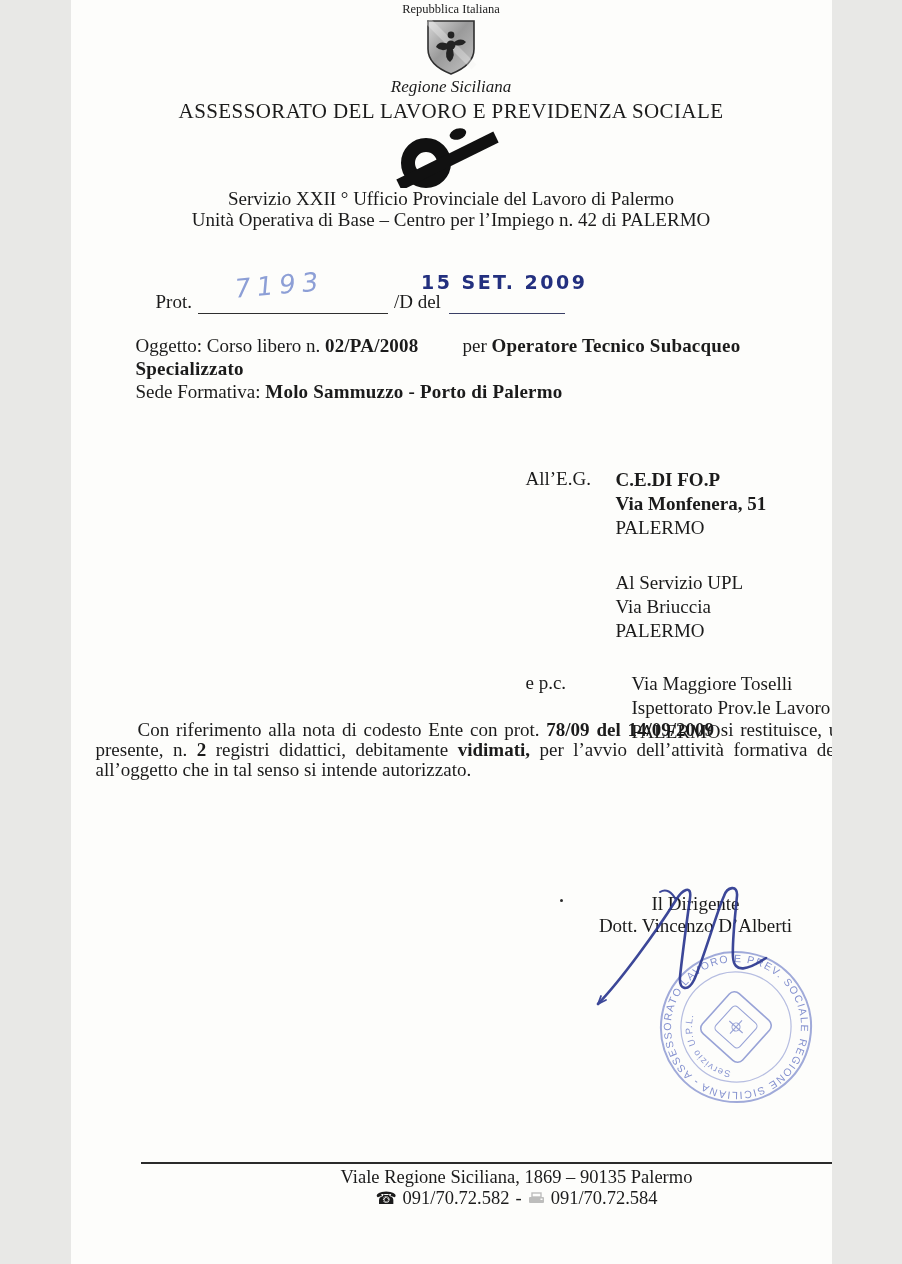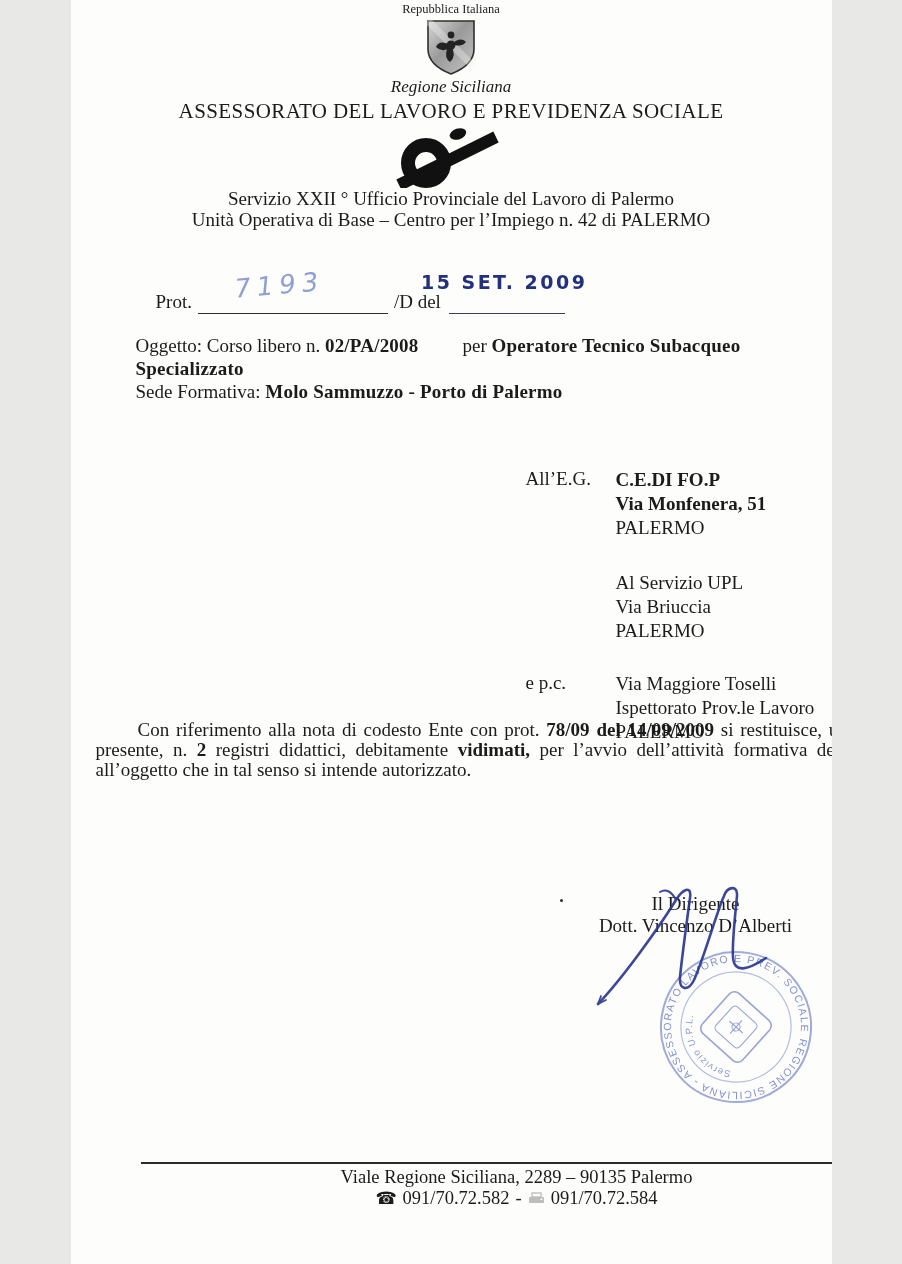--- a/index.html
+++ b/index.html
@@ -43,21 +43,21 @@
     font-family:"DejaVu Sans", sans-serif; font-weight:bold;
     font-size:19px; color:#23307f; letter-spacing:2.5px; white-space:nowrap;
   }
   
   .subject { position:absolute; left:65px; top:334px; font-size:19px; line-height:23px; }
   .subject b { letter-spacing:.2px; }
   .per-gap { margin-left:44px; }
   
   .recipients { position:absolute; left:455px; top:468px; font-size:19px; }
   .recip-block { display:flex; margin-bottom:31px; }
-  .recip-block.third { margin-top:-2px; }
+  .recip-block.third { margin-top:-2px;gap:16px; }
   .recip-prefix { width:90px; flex:0 0 90px; }
   .recip-lines div { line-height:24px; }
   .recip-city { text-underline-offset:3px; }
   .recip-bold { font-weight:bold; }
   
   .body-text { position:absolute; left:25px; top:720px; width:852px; font-size:19px; line-height:20px; text-align:justify; }
   .body-text p { text-indent:42px; }
   
   .sig-block { position:absolute; left:490px; top:893px; width:270px; text-align:center; font-size:19px; line-height:22px; }
   .sig-svg { position:absolute; left:505px; top:862px; }
@@ -192,21 +192,21 @@
   <svg class="sig-svg" width="220" height="160" viewBox="0 0 220 160">
     <g fill="none" stroke="#2c3890" stroke-width="2.6" stroke-linecap="round" opacity="0.92">
       <path d="M22,142 C45,118 80,70 100,38 C106,28 116,22 114,36 C111,58 106,95 104,115 C103,128 112,130 118,118 C128,96 140,52 148,34 C151,25 162,22 161,34 C159,55 156,80 157,95 C158,112 172,108 190,96"></path>
       <path d="M22,142 l8,-4 M22,142 l3,-8" stroke-width="1.8"></path>
       <path d="M100,38 C96,30 90,26 84,30" stroke-width="2"></path>
     </g>
   </svg>
 
   <div class="footer-rule"></div>
   <div class="footer-text">
-    <div>Viale Regione Siciliana, 2289 – 90135 Palermo</div>
+    <div>Viale Regione Siciliana, 1869 – 90135 Palermo</div>
     <div class="footer-phone-row">
       <span class="tel-glyph">☎</span>
       <span>091/70.72.582</span>
       <span>-</span>
       <svg class="fax-icon-svg" width="17" height="13" viewBox="0 0 17 13">
         <rect x="1" y="5" width="15" height="6" rx="1" fill="#8a8a8a"></rect>
         <rect x="4" y="1" width="9" height="4" fill="none" stroke="#8a8a8a" stroke-width="1.4"></rect>
         <rect x="12.5" y="6.5" width="2" height="1.5" fill="#fdfdfb"></rect>
       </svg>
       <span>091/70.72.584</span>

